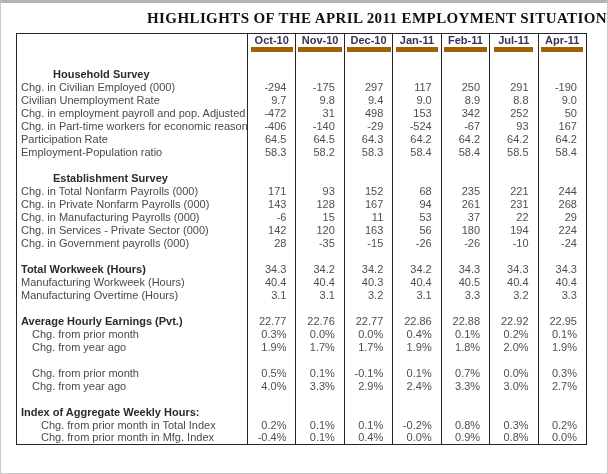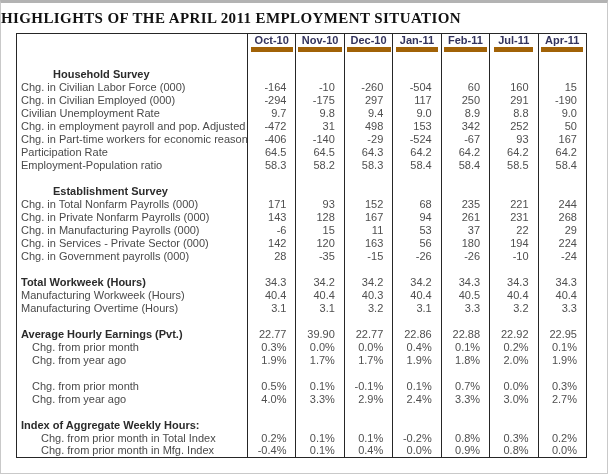--- a/index.html
+++ b/index.html
@@ -9,21 +9,21 @@
     width:608px; height:474px;
     background:#ffffff;
     border:1px solid #c9c9c9;
     border-top:3px solid #b3b3b3;
     overflow:hidden;
     font-family:"Liberation Sans", sans-serif;
   }
   .title {
     position:absolute;
     top:7px; left:0; width:100%;
-    text-align:left;
+    text-align:right;
     font-family:"Liberation Serif", serif;
     font-size:15px;
     font-weight:bold;
     letter-spacing:0.4px;
     color:#111111;
   }
   table.hl {
     position:absolute;
     left:15px; top:30px;
     width:570px;
@@ -100,30 +100,20 @@
           <td class="lbl section">Household Survey</td>
           <td class="val"></td>
           <td class="val"></td>
           <td class="val"></td>
           <td class="val"></td>
           <td class="val"></td>
           <td class="val"></td>
           <td class="val"></td>
         </tr>
         <tr>
-          <td class="lbl ">Chg. in Civilian Labor Force (000)</td>
-          <td class="val">-164</td>
-          <td class="val">-10</td>
-          <td class="val">-260</td>
-          <td class="val">-504</td>
-          <td class="val">60</td>
-          <td class="val">160</td>
-          <td class="val">15</td>
-        </tr>
-        <tr>
           <td class="lbl ">Chg. in Civilian Employed (000)</td>
           <td class="val">-294</td>
           <td class="val">-175</td>
           <td class="val">297</td>
           <td class="val">117</td>
           <td class="val">250</td>
           <td class="val">291</td>
           <td class="val">-190</td>
         </tr>
         <tr>
@@ -292,21 +282,21 @@
           <td class="val"></td>
           <td class="val"></td>
           <td class="val"></td>
           <td class="val"></td>
           <td class="val"></td>
           <td class="val"></td>
         </tr>
         <tr>
           <td class="lbl bold">Average Hourly Earnings (Pvt.)</td>
           <td class="val">22.77</td>
-          <td class="val">39.90</td>
+          <td class="val">22.76</td>
           <td class="val">22.77</td>
           <td class="val">22.86</td>
           <td class="val">22.88</td>
           <td class="val">22.92</td>
           <td class="val">22.95</td>
         </tr>
         <tr>
           <td class="lbl sub">Chg. from prior month</td>
           <td class="val">0.3%</td>
           <td class="val">0.0%</td>

